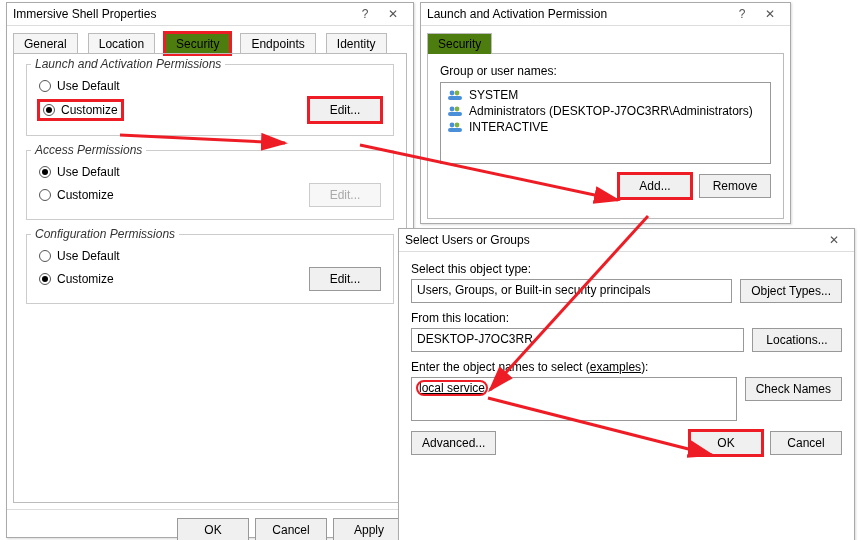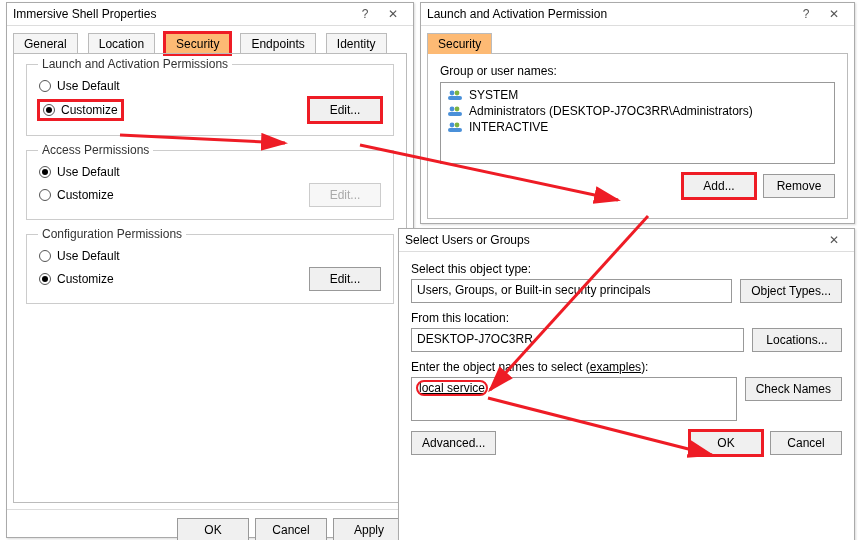--- a/index.html
+++ b/index.html
@@ -2,25 +2,25 @@
 <html><head>
 <meta charset="utf-8">
 <style>
   * { box-sizing: border-box; font-family: "Segoe UI", Tahoma, sans-serif; font-size: 12px; }
   body { margin: 0; background: #fff; width: 860px; height: 540px; position: relative; overflow: hidden; }
   .dlg { position: absolute; background: #fff; border: 1px solid #aaa; box-shadow: 1px 1px 2px rgba(0,0,0,0.15); }
   .titlebar { display: flex; align-items: center; padding: 4px 6px; border-bottom: 1px solid #ddd; }
   .titlebar .ttl { flex: 1; font-size: 12px; }
   .titlebar .wbtn { width: 28px; text-align: center; color: #555; }
   .tabs { display: flex; gap: 10px; padding: 6px 6px 0 6px; }
-  .tab { padding: 3px 10px; border: 1px solid #bbb; border-bottom: none; background: #fdba74; position: relative; top: 1px; cursor: default; }
+  .tab { padding: 3px 10px; border: 1px solid #bbb; border-bottom: none; background: #4d7c0f; position: relative; top: 1px; cursor: default; }
   .tab.inactive { background: #f5f5f5; }
   .tabbody { margin: 0 6px 6px 6px; border: 1px solid #bbb; padding: 10px 12px 12px 12px; }
   .group { border: 1px solid #ccc; padding: 10px 12px 12px 12px; margin-bottom: 14px; position: relative; }
-  .group > .legend { position: absolute; top: -8px; left: 11px; background: #fff; padding: 0 4px; color: #333; }
+  .group > .legend { position: absolute; top: -8px; left: 4px; background: #fff; padding: 0 4px; color: #333; font-style: italic; }
   .row { display: flex; align-items: center; gap: 6px; margin: 4px 0; }
   .radio { width: 12px; height: 12px; border: 1px solid #555; border-radius: 50%; display: inline-flex; align-items: center; justify-content: center; background: #fff; }
   .radio.sel::after { content: ""; width: 6px; height: 6px; background: #000; border-radius: 50%; }
   .btn { min-width: 72px; padding: 4px 10px; border: 1px solid #999; background: #f0f0f0; text-align: center; }
   .btn.dis { color: #aaa; border-color: #ccc; background: #f7f7f7; }
   .link { color: #000000; text-decoration: underline; }
   .listbox { border: 1px solid #999; background: #fff; padding: 4px; }
   .listitem { display: flex; align-items: center; gap: 6px; padding: 1px 2px; }
   .usricon { width: 16px; height: 12px; }
   .usricon svg { width: 16px; height: 12px; }
@@ -97,21 +97,21 @@
     </div>
 
   </div>
   <div class="btnrow">
     <div class="btn">OK</div>
     <div class="btn">Cancel</div>
     <div class="btn">Apply</div>
   </div>
 </div>
 
-<div class="dlg" style="left:420px; top:2px; width:435px; height:222px;">
+<div class="dlg" style="left:420px; top:2px; width:371px; height:222px;">
   <div class="titlebar">
     <span class="ttl">Launch and Activation Permission</span>
     <span class="wbtn">?</span>
     <span class="wbtn">✕</span>
   </div>
   <div class="tabs">
     <div class="tab">Security</div>
   </div>
   <div class="tabbody" style="height:166px;">
     <div style="margin-bottom:4px;">Group or user names:</div>

